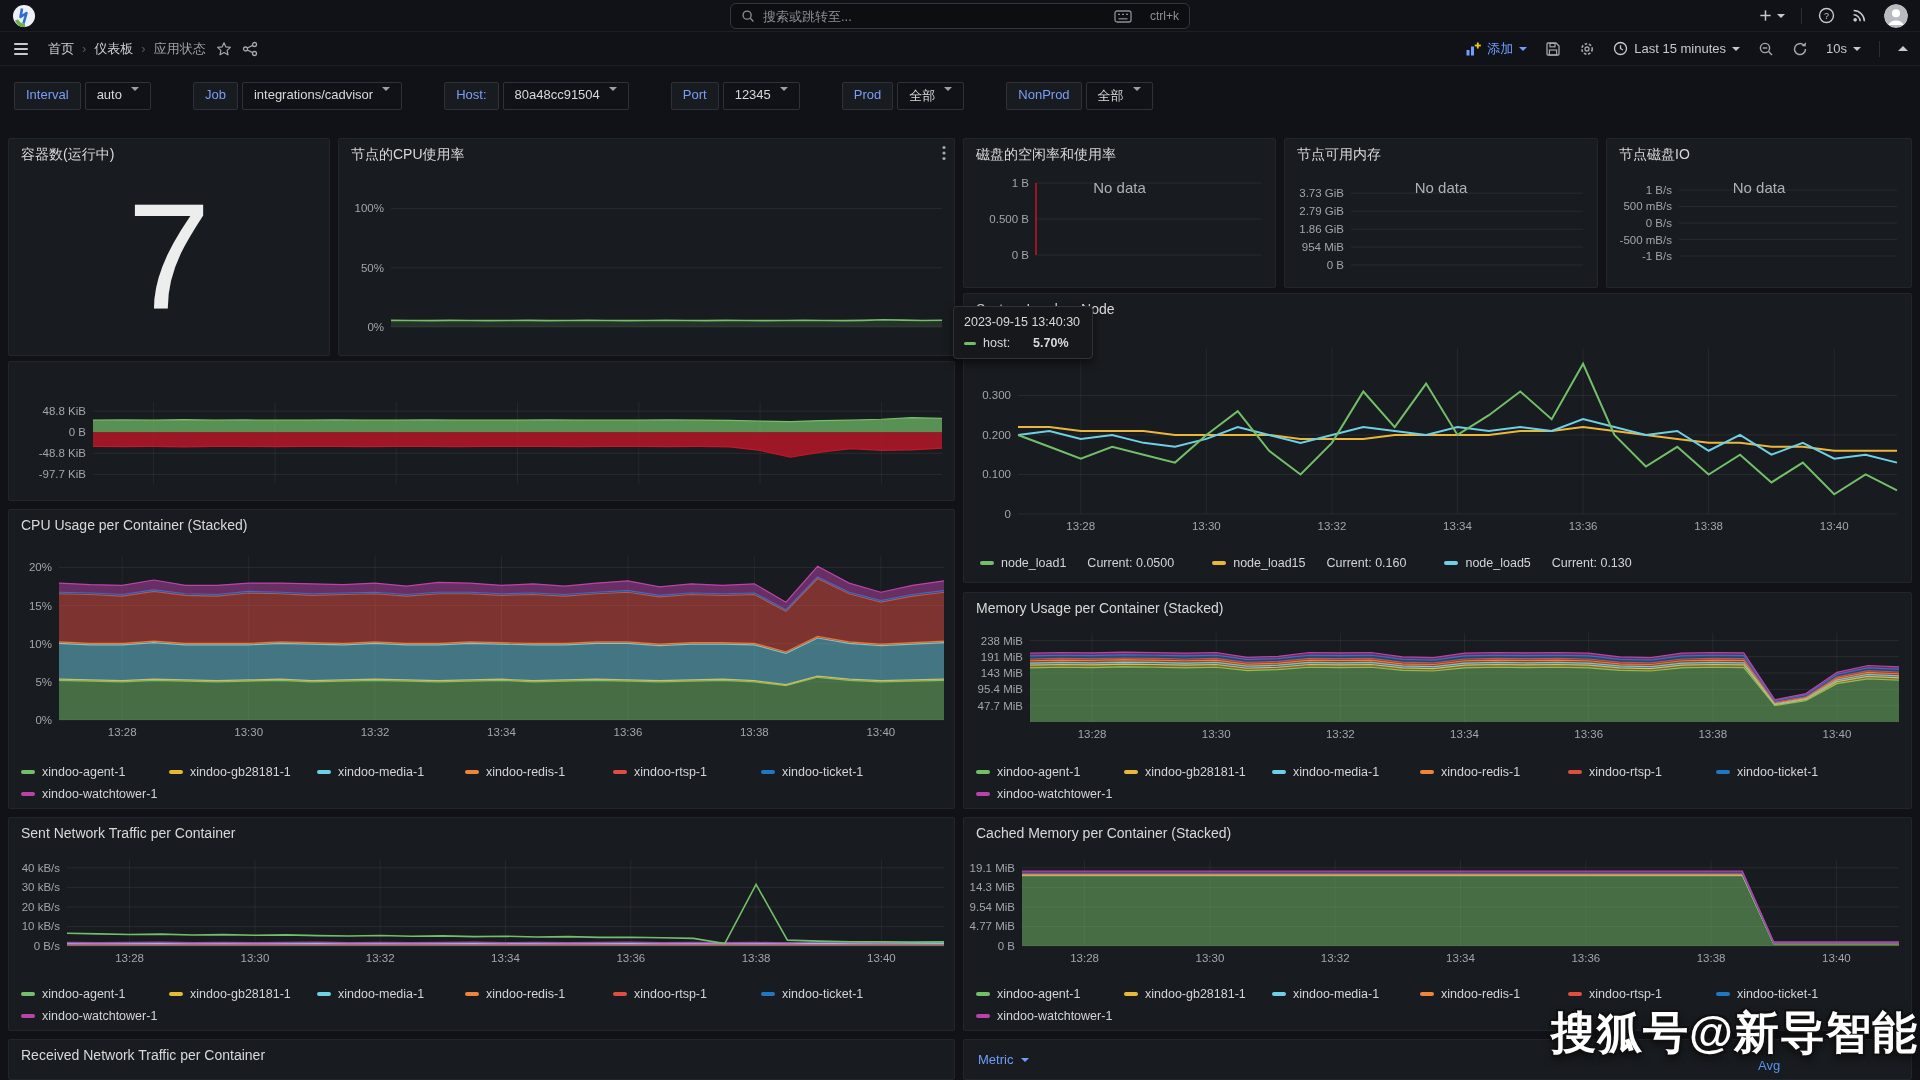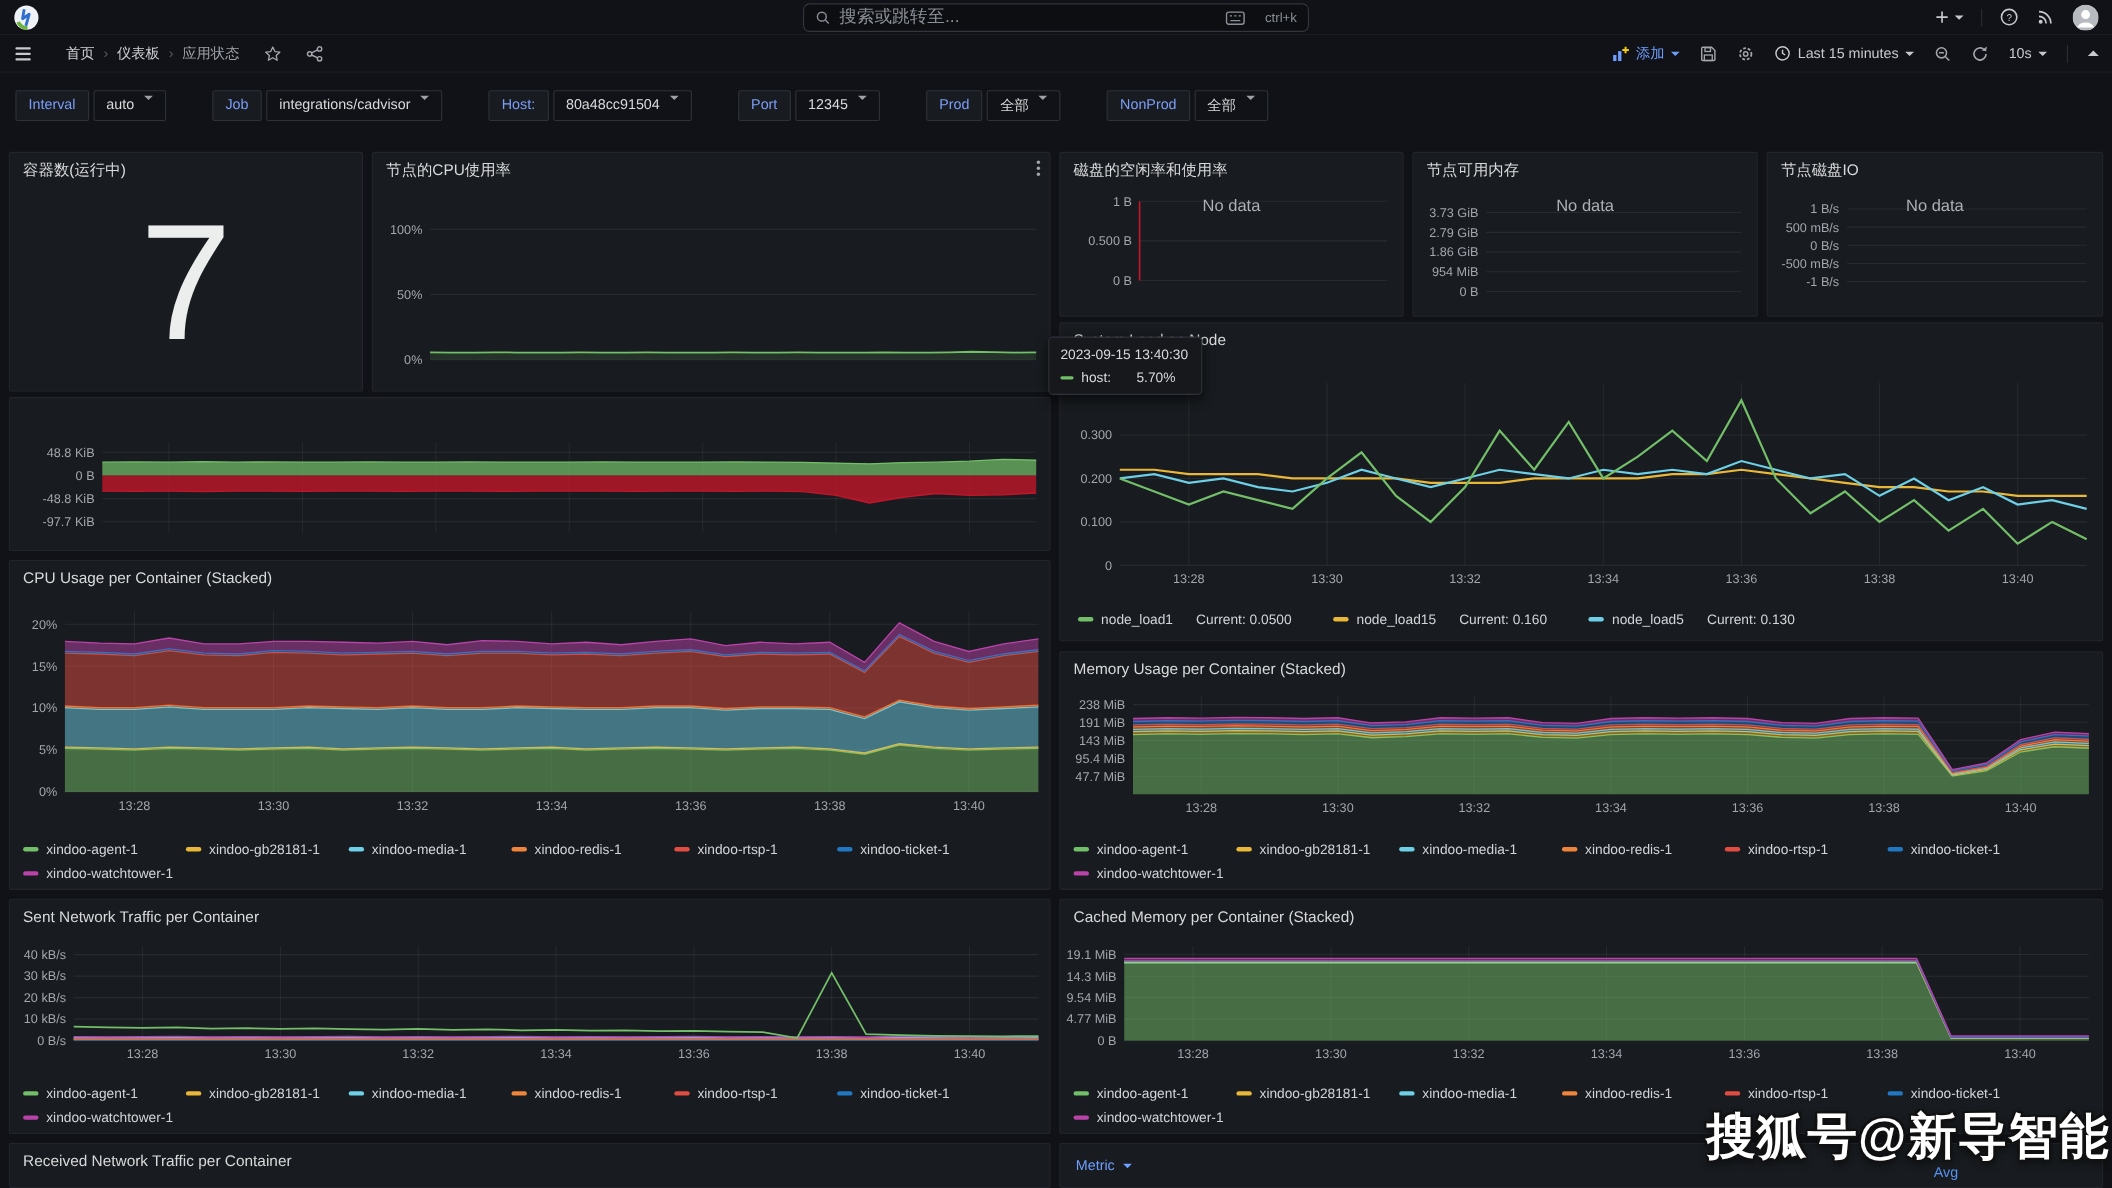--- a/index.html
+++ b/index.html
@@ -4,30 +4,30 @@
 <style>
   * { margin:0; padding:0; box-sizing:border-box; }
   body { background:#000; font-family:"Liberation Sans", sans-serif; }
   .app { position:relative; width:1920px; height:1080px; background:#111217; overflow:hidden; color:#d8d9da; }
   svg { font-family:inherit; display:block; }
 
   
   .topnav { position:relative; height:32px; display:flex; align-items:center; padding:0 12px; background:#111217; border-bottom:1px solid #1c1e23; }
   .logo { width:24px; height:24px; cursor:pointer; }
   .searchbox { position:absolute; left:730px; top:3px; width:460px; height:26px; background:#0d0e12; border:1px solid #32353c; border-radius:6px; display:flex; align-items:center; padding:0 10px; gap:8px; color:#8b8f97; }
-  .searchbox input { flex:1; background:transparent; border:none; outline:none; color:#c7c9cd; font-size:16px; }
+  .searchbox input { flex:1; background:transparent; border:none; outline:none; color:#c7c9cd; font-size:13px; }
   .searchbox input::placeholder { color:#8b8f97; }
   .kbd-hint { display:flex; align-items:center; gap:18px; font-size:12px; color:#8b8f97; }
   .nav-right { margin-left:auto; display:flex; align-items:center; gap:16px; color:#c7c9cd; }
   .nav-item { display:flex; align-items:center; gap:4px; cursor:pointer; }
   .nav-divider { width:1px; height:16px; background:#2a2d33; }
   .avatar { width:24px; height:24px; border-radius:50%; overflow:hidden; cursor:pointer; }
 
   
-  .toolbar { height:34px; display:flex; align-items:center; padding:0 12px; gap:22px; border-bottom:1px solid #1c1e23; }
+  .toolbar { height:34px; display:flex; align-items:center; padding:0 12px; gap:10px; border-bottom:1px solid #1c1e23; }
   .hamburger { width:18px; display:flex; flex-direction:column; gap:3px; cursor:pointer; padding:2px; }
   .hamburger span { height:2px; background:#c7c9cd; border-radius:1px; }
   .crumbs { display:flex; align-items:center; gap:8px; font-size:13px; margin-left:8px; }
   .crumb { color:#d0d1d5; cursor:pointer; }
   .crumb.current { color:#9da0a8; }
   .crumb-sep { color:#55585f; }
   .tb-icon { color:#a3a6ad; cursor:pointer; display:flex; align-items:center; }
   .tb-right { margin-left:auto; display:flex; align-items:center; gap:18px; font-size:13px; color:#c7c9cd; }
   .tb-group { display:flex; align-items:center; gap:6px; cursor:pointer; }
   .blue { color:#6e9fff; }
@@ -54,21 +54,21 @@
   .legend.inline { flex-wrap:nowrap; bottom:12px; left:16px; }
   .legend.inline .leg-item { width:auto; margin-right:38px; }
   .leg-extra { margin-left:14px; }
   .swatch { width:14px; height:4px; border-radius:2px; flex:none; }
 
   
   .tooltip { position:absolute; left:953px; top:306px; min-width:140px; background:#17181c; border:1px solid #2e323a; border-radius:4px; padding:8px 10px; z-index:60; box-shadow:0 4px 10px rgba(0,0,0,.55); }
   .tt-time { font-size:12.5px; color:#d8d9da; margin-bottom:7px; }
   .tt-row { display:flex; align-items:center; gap:7px; font-size:12.5px; color:#d8d9da; }
   .tt-swatch { width:12px; height:3px; border-radius:2px; }
-  .tt-val { font-weight:400; margin-left:16px; }
+  .tt-val { font-weight:700; margin-left:16px; }
 
   
   .metric-row { position:absolute; top:12px; left:14px; display:flex; align-items:center; gap:8px; font-size:13px; font-weight:500; color:#6e9fff; cursor:pointer; }
   .avg-label { position:absolute; top:18px; left:794px; color:#5794f2; font-size:13px; font-weight:500; }
 
   .watermark { position:absolute; left:1548px; top:1003px; width:370px; text-align:right; font-size:45px; font-weight:900; color:#ffffff; z-index:100; letter-spacing:1px;
     text-shadow: 2px 2px 0 #111, -2px 2px 0 #111, 2px -2px 0 #111, -2px -2px 0 #111, 0 4px 8px rgba(0,0,0,.7); pointer-events:none; }
 </style>
 </head>
 <body>

